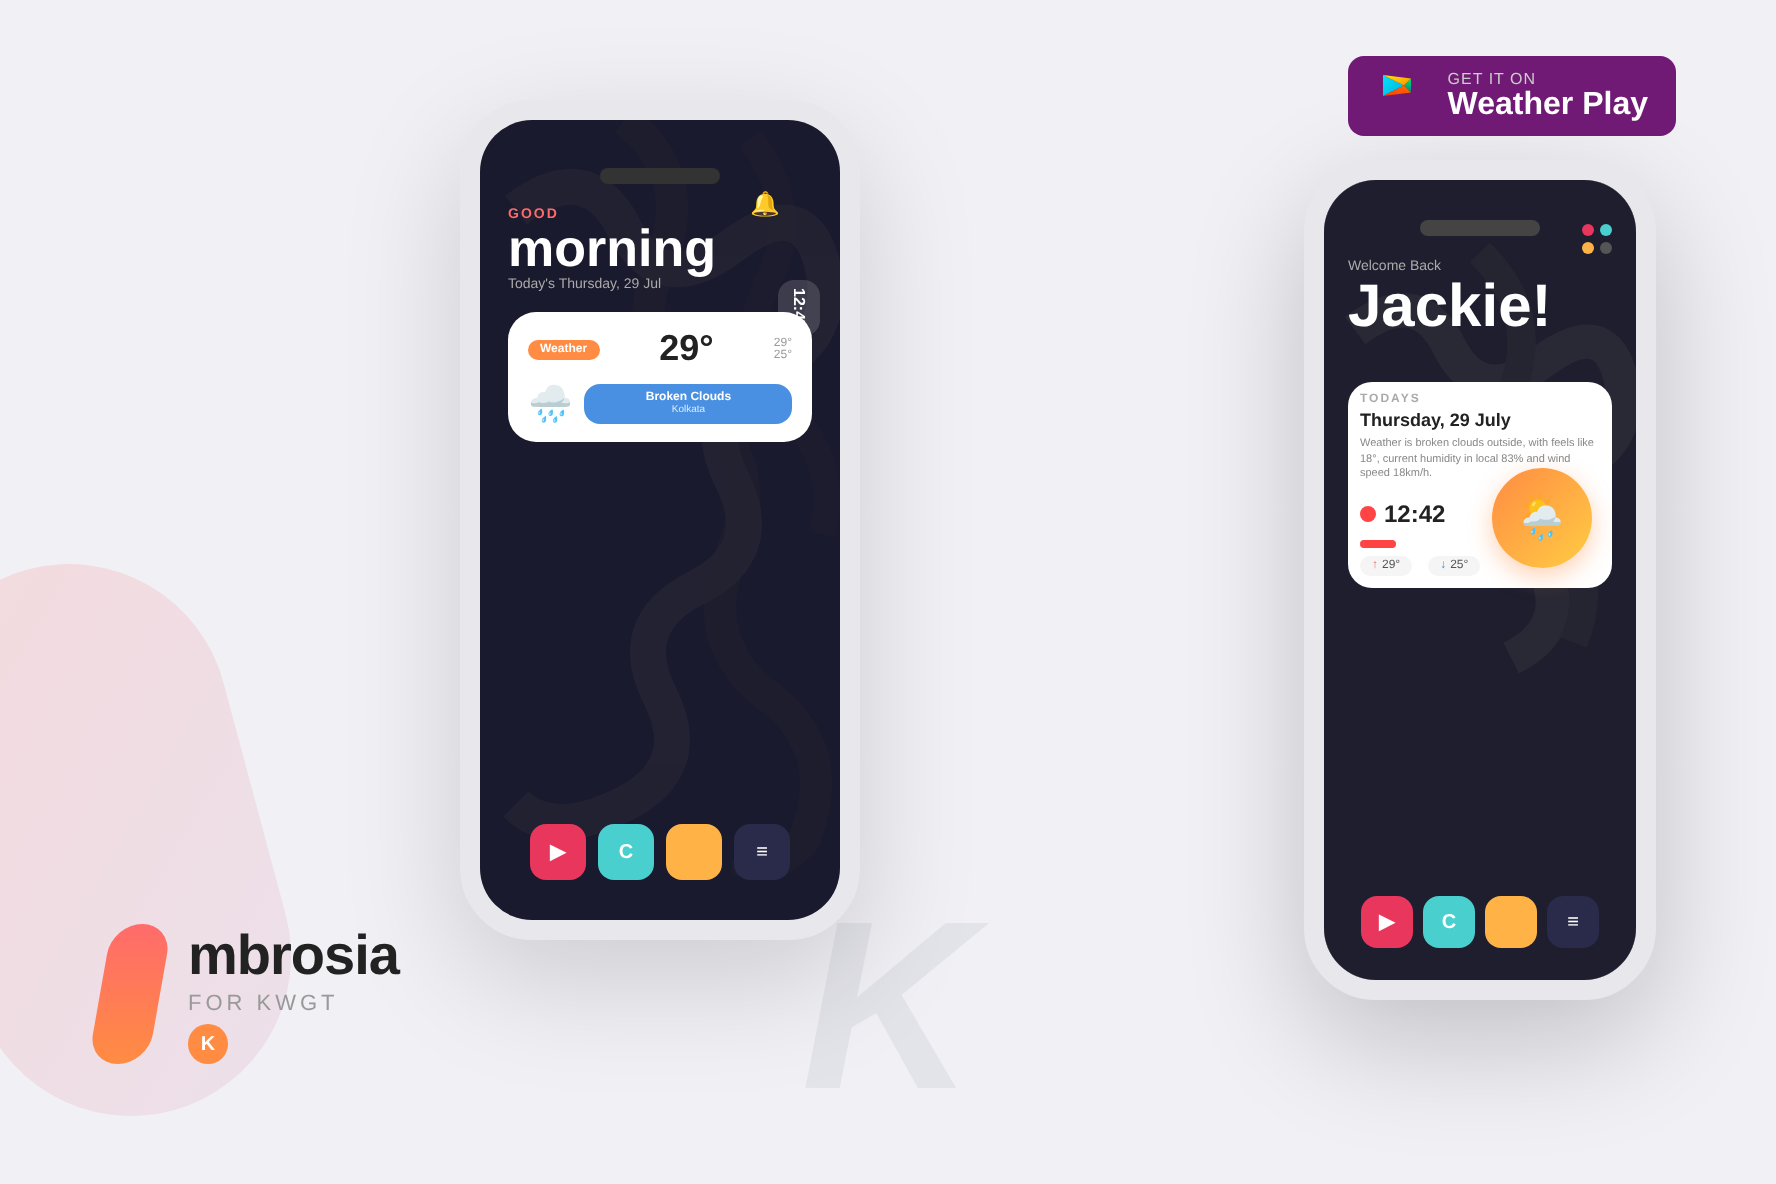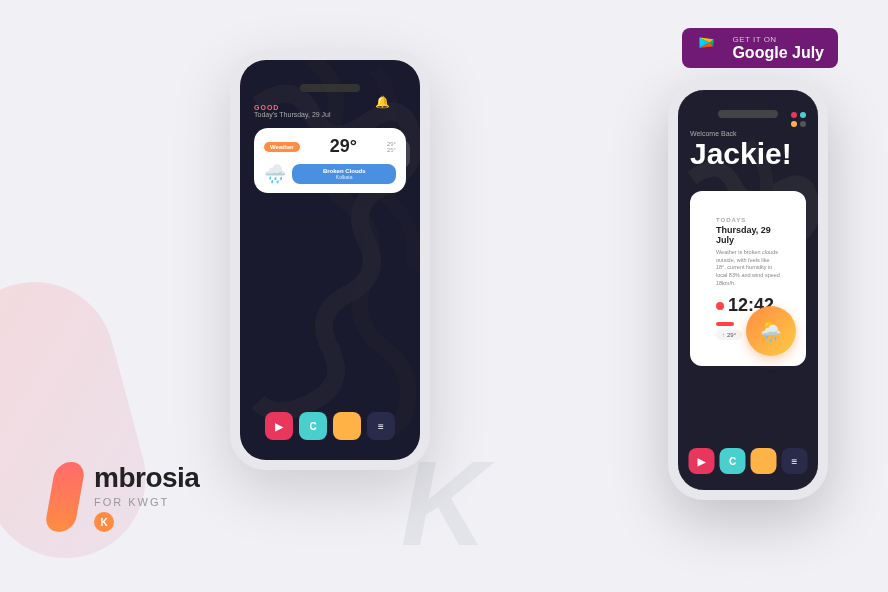--- a/index.html
+++ b/index.html
@@ -144,21 +144,21 @@
       border: 10px solid #e8e8ec;
       box-shadow: 0 20px 60px rgba(0,0,0,0.15), inset 0 0 0 2px #ddd;
       overflow: hidden;
       z-index: 5;
     }
 
     .phone-right {
       position: absolute;
       right: 60px;
       top: 80px;
-      width: 160px;
+      width: 176px;
       height: 420px;
       background: #2a2a2a;
       border-radius: 36px;
       border: 10px solid #e8e8ec;
       box-shadow: 0 20px 60px rgba(0,0,0,0.2), inset 0 0 0 2px #ddd;
       overflow: hidden;
       z-index: 5;
     }
 
     
@@ -355,21 +355,21 @@
     .dot {
       width: 6px;
       height: 6px;
       border-radius: 50%;
     }
 
     
     .today-card {
       background: #fff;
       border-radius: 12px;
-      padding: 26px;
+      padding: 6px;
       margin-top: 22px;
       position: relative;
     }
     .today-label {
       font-size: 6px;
       color: #aaa;
       font-weight: 700;
       letter-spacing: 1px;
       margin-bottom: 2px;
     }
@@ -392,21 +392,21 @@
       gap: 4px;
       margin-bottom: 6px;
     }
     .time-dot {
       width: 8px;
       height: 8px;
       background: #ff4444;
       border-radius: 50%;
     }
     .big-time {
-      font-size: 18px;
+      font-size: 12px;
       font-weight: 900;
       color: #222;
     }
 
     .weather-emoji-big {
       position: absolute;
       right: 10px;
       bottom: 10px;
       width: 50px;
       height: 50px;
@@ -484,39 +484,40 @@
         <stop offset="100%" stop-color="#00897b"></stop>
       </linearGradient>
     </defs>
     <polygon points="4,4 4,16 16,10" fill="url(#g1)"></polygon>
     <polygon points="4,4 16,10 20,6" fill="url(#g2)"></polygon>
     <polygon points="4,16 16,10 20,14" fill="url(#g3)"></polygon>
     <polygon points="16,10 20,6 20,14" fill="url(#g4)"></polygon>
   </svg>
   <div class="gp-text">
     <span class="gp-text-top">GeT IT ON</span>
-    <span class="gp-text-bottom">Google July</span>
+    <span class="gp-text-bottom">Weather Play</span>
   </div>
 </div>
 
 <div class="phone-left">
   <div class="phone-left-screen">
 
     <svg class="squiggle-bg" viewBox="0 0 200 420" xmlns="http://www.w3.org/2000/svg">
       <path d="M20,50 Q60,20 80,60 Q100,100 140,70 Q180,40 190,80 Q200,120 160,140 Q120,160 140,200 Q160,240 120,260 Q80,280 100,320 Q120,360 80,380 Q40,400 20,380" stroke="#444" stroke-width="20" fill="none" opacity="0.5"></path>
       <path d="M80,0 Q120,30 100,80 Q80,130 120,160 Q160,190 140,240 Q120,290 160,320 Q200,350 180,400 Q160,420 140,420" stroke="#333" stroke-width="18" fill="none" opacity="0.4"></path>
       <path d="M150,10 Q180,50 160,90 Q140,130 170,160 Q200,190 190,230" stroke="#333" stroke-width="15" fill="none" opacity="0.3"></path>
     </svg>
 
     <div class="phone-left-content">
       <div class="phone-notch"></div>
 
       <div class="notif-icon">🔔</div>
 
       <div class="good-label">GOOD</div>
+      <div class="morning-title">morning</div>
       <div class="date-label">Today's Thursday, 29 Jul</div>
 
       <div class="weather-card">
         <div class="weather-top-row">
           <span class="weather-badge">Weather</span>
           <span class="temp-main">29°</span>
           <div class="temp-range">
             <span>29°</span>
             <span>25°</span>
           </div>

